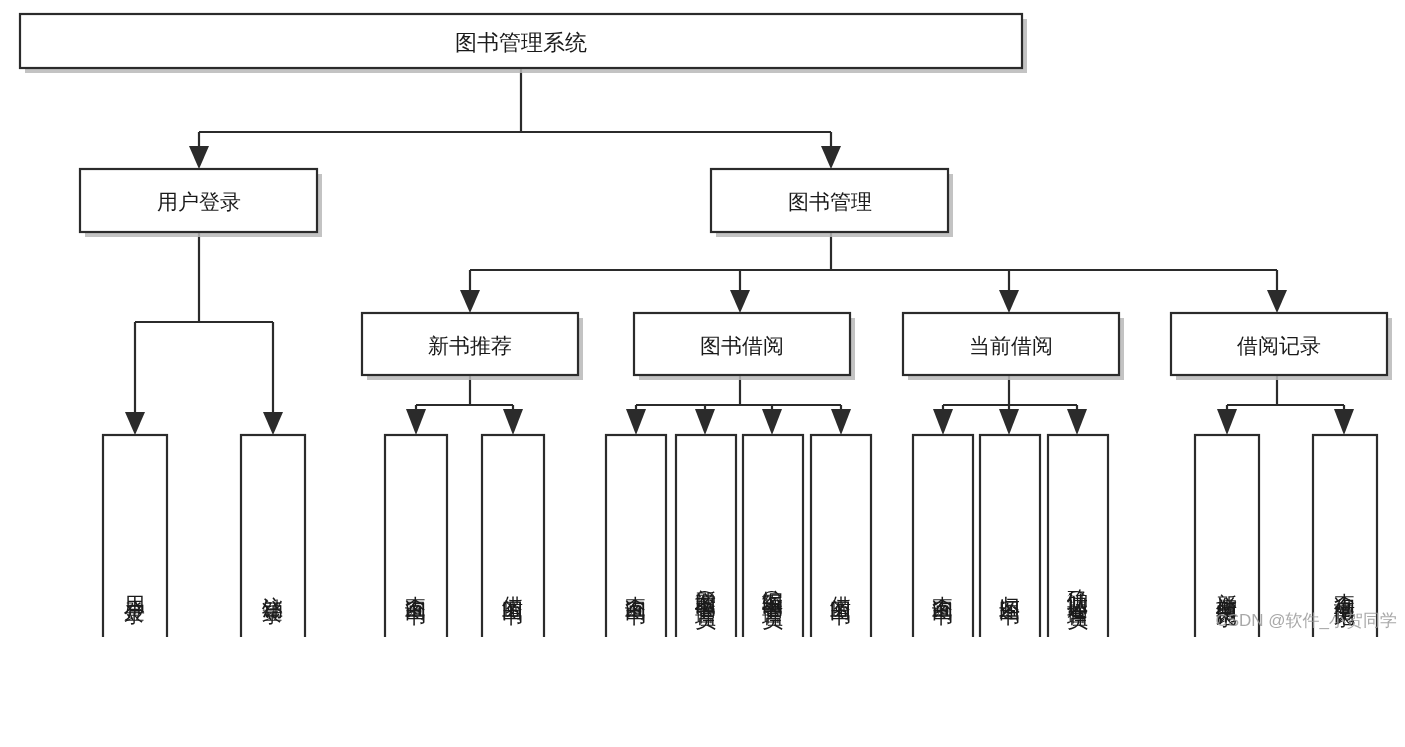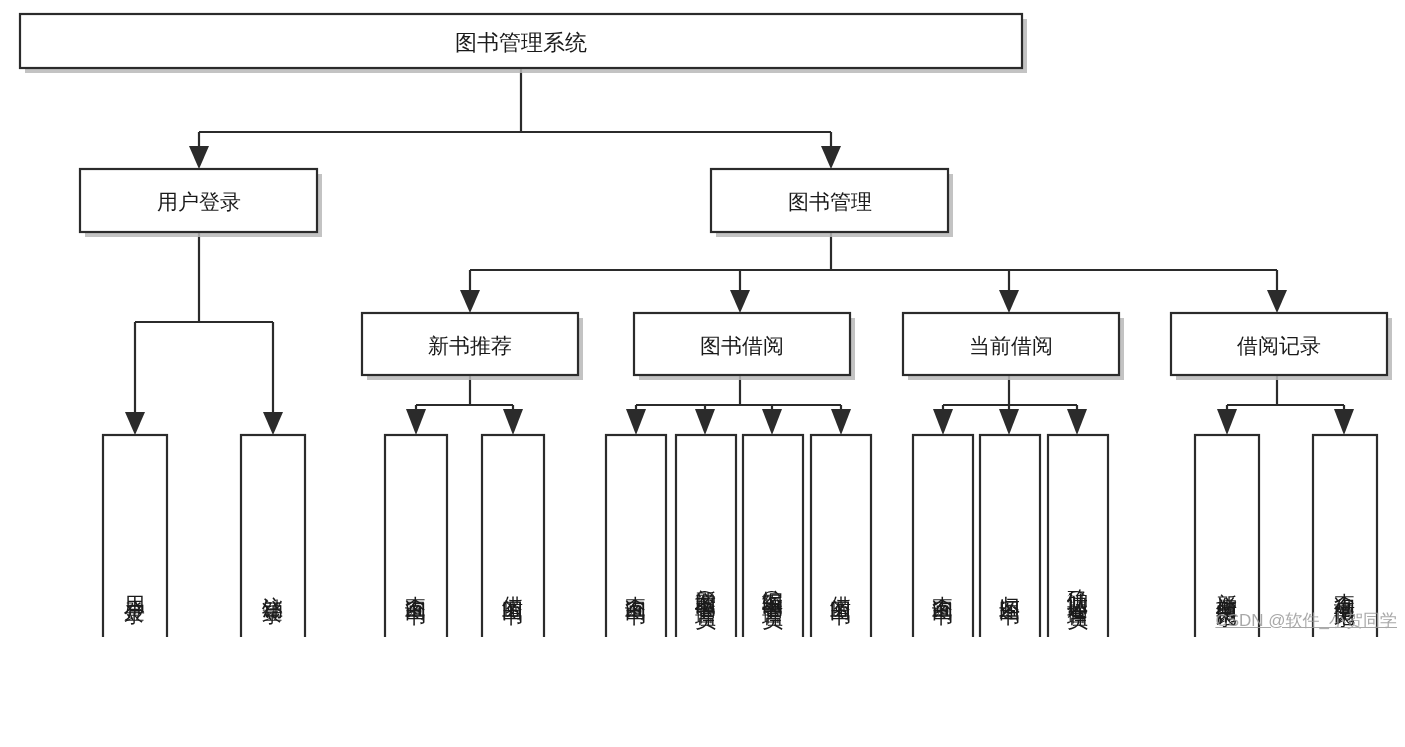--- a/index.html
+++ b/index.html
@@ -73,21 +73,20 @@
   }
   #watermark {
     position: absolute;
     right: 8px;
     bottom: 5px;
     font-family: "Liberation Sans", "DejaVu Sans", sans-serif;
     font-size: 17px;
     color: #9a9a9a;
     opacity: 0.85;
     white-space: nowrap;
-    text-decoration: underline;
   }
 </style>
 </head>
 <body>
 
 <div id="diagram-root">
 
   <svg id="diagram-svg" viewBox="0 0 1405 747">
 
     <g>

